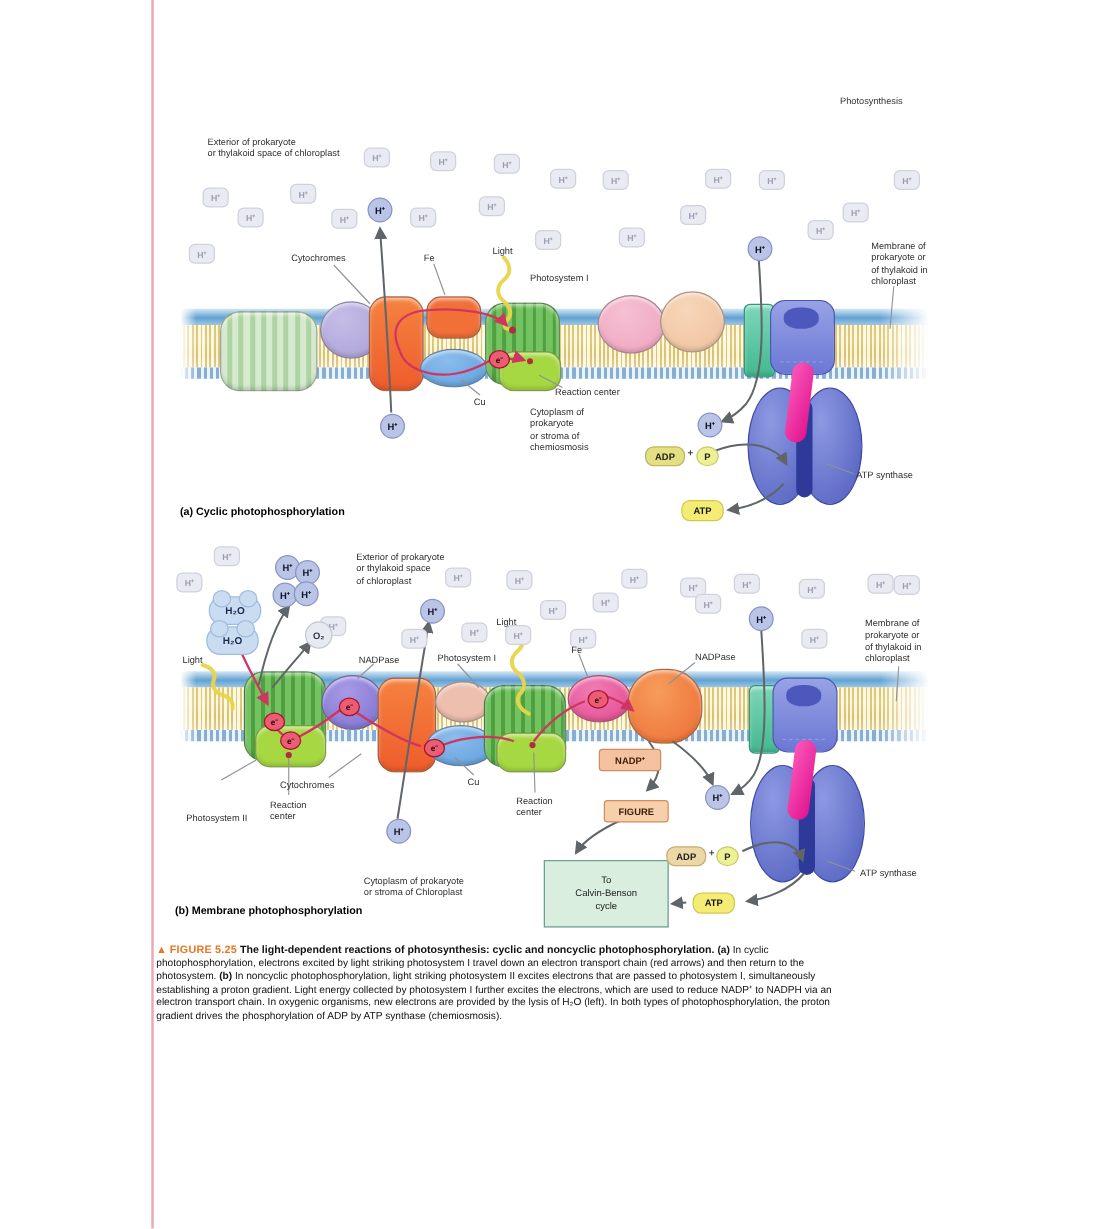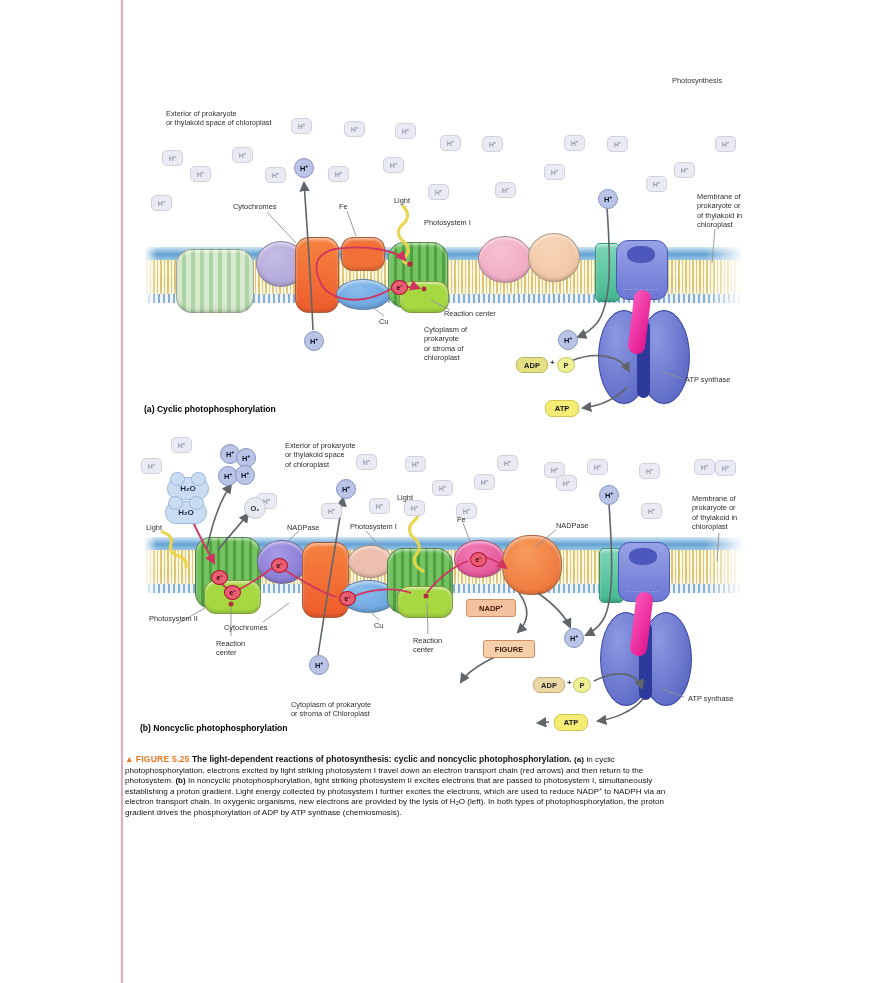--- a/index.html
+++ b/index.html
@@ -293,68 +293,71 @@
   <div class="h2o" style="left:167px;top:477px">H₂O</div>
   <div class="h2o" style="left:165px;top:501px">H₂O</div>
   <div class="o2" style="left:244px;top:497px">O₂</div>
 
   <div class="eion" style="left:211px;top:570px">e⁻</div>
   <div class="eion" style="left:224px;top:585px">e⁻</div>
   <div class="eion" style="left:271px;top:558px">e⁻</div>
   <div class="eion" style="left:339px;top:591px">e⁻</div>
   <div class="eion" style="left:470px;top:552px">e⁻</div>
 
-  <div class="nadp" style="left:466px;top:599px;width:48px;height:16px">NADP⁺</div>
+  <div class="nadp" style="left:479px;top:599px;width:48px;height:16px">NADP⁺</div>
   <div class="nadp h" style="left:483px;top:640px;width:50px;height:16px">FIGURE</div>
+  <div class="calvin">To
+Calvin-Benson
+cycle</div>
 
   <div class="pill adp b" style="left:533px;top:677px">ADP</div>
   <div class="plus" style="left:567px;top:678px">+</div>
   <div class="pill pcirc" style="left:573px;top:677px">P</div>
   <div class="pill atp" style="left:554px;top:714px">ATP</div>
 
   <div class="lbl" style="left:166px;top:109px">Exterior of prokaryote
 or thylakoid space of chloroplast</div>
   <div class="lbl" style="left:233px;top:202px">Cytochromes</div>
   <div class="lbl" style="left:339px;top:202px">Fe</div>
   <div class="lbl" style="left:394px;top:196px">Light</div>
   <div class="lbl" style="left:424px;top:218px">Photosystem I</div>
   <div class="lbl" style="left:444px;top:309px">Reaction center</div>
   <div class="lbl" style="left:379px;top:317px">Cu</div>
   <div class="lbl" style="left:424px;top:325px">Cytoplasm of
 prokaryote
 or stroma of
-chloroplast</div>
+chemiosmosis</div>
   <div class="lbl" style="left:697px;top:192px">Membrane of
 prokaryote or
 of thylakoid in
 chloroplast</div>
   <div class="lbl" style="left:685px;top:375px">ATP synthase</div>
   <div class="lbl ttl" style="left:144px;top:404px">(a) Cyclic photophosphorylation</div>
 
   <div class="lbl" style="left:285px;top:441px">Exterior of prokaryote
 or thylakoid space
 of chloroplast</div>
   <div class="lbl" style="left:146px;top:523px">Light</div>
   <div class="lbl" style="left:287px;top:523px">NADPase</div>
   <div class="lbl" style="left:350px;top:522px">Photosystem I</div>
   <div class="lbl" style="left:397px;top:493px">Light</div>
   <div class="lbl" style="left:457px;top:515px">Fe</div>
   <div class="lbl" style="left:556px;top:521px">NADPase</div>
   <div class="lbl" style="left:692px;top:494px">Membrane of
 prokaryote or
 of thylakoid in
 chloroplast</div>
-  <div class="lbl" style="left:149px;top:614px">Photosystem II</div>
+  <div class="lbl" style="left:149px;top:650px">Photosystem II</div>
   <div class="lbl" style="left:216px;top:639px">Reaction
 center</div>
   <div class="lbl" style="left:224px;top:623px">Cytochromes</div>
   <div class="lbl" style="left:374px;top:621px">Cu</div>
   <div class="lbl" style="left:413px;top:636px">Reaction
 center</div>
   <div class="lbl" style="left:291px;top:700px">Cytoplasm of prokaryote
 or stroma of Chloroplast</div>
   <div class="lbl" style="left:688px;top:694px">ATP synthase</div>
-  <div class="lbl ttl" style="left:140px;top:723px">(b) Noncyclic photophosphorylation</div>
+  <div class="lbl ttl" style="left:140px;top:723px">(b) Membrane photophosphorylation</div>
 
   <div class="caption">
     <span class="cap-mark">▲ </span><span class="cap-fig">FIGURE 5.25</span><span class="cap-title">  The light-dependent reactions of photosynthesis: cyclic and noncyclic photophosphorylation. </span><span class="cap-bold">(a) </span><span>In cyclic photophosphorylation, electrons excited by light striking photosystem I travel down an electron transport chain (red arrows) and then return to the photosystem. </span><span class="cap-bold">(b) </span><span>In noncyclic photophosphorylation, light striking photosystem II excites electrons that are passed to photosystem I, simultaneously establishing a proton gradient. Light energy collected by photosystem I further excites the electrons, which are used to reduce NADP⁺ to NADPH via an electron transport chain. In oxygenic organisms, new electrons are provided by the lysis of H₂O (left). In both types of photophosphorylation, the proton gradient drives the phosphorylation of ADP by ATP synthase (chemiosmosis).</span>
   </div>
 </div>
 
 </body></html>

